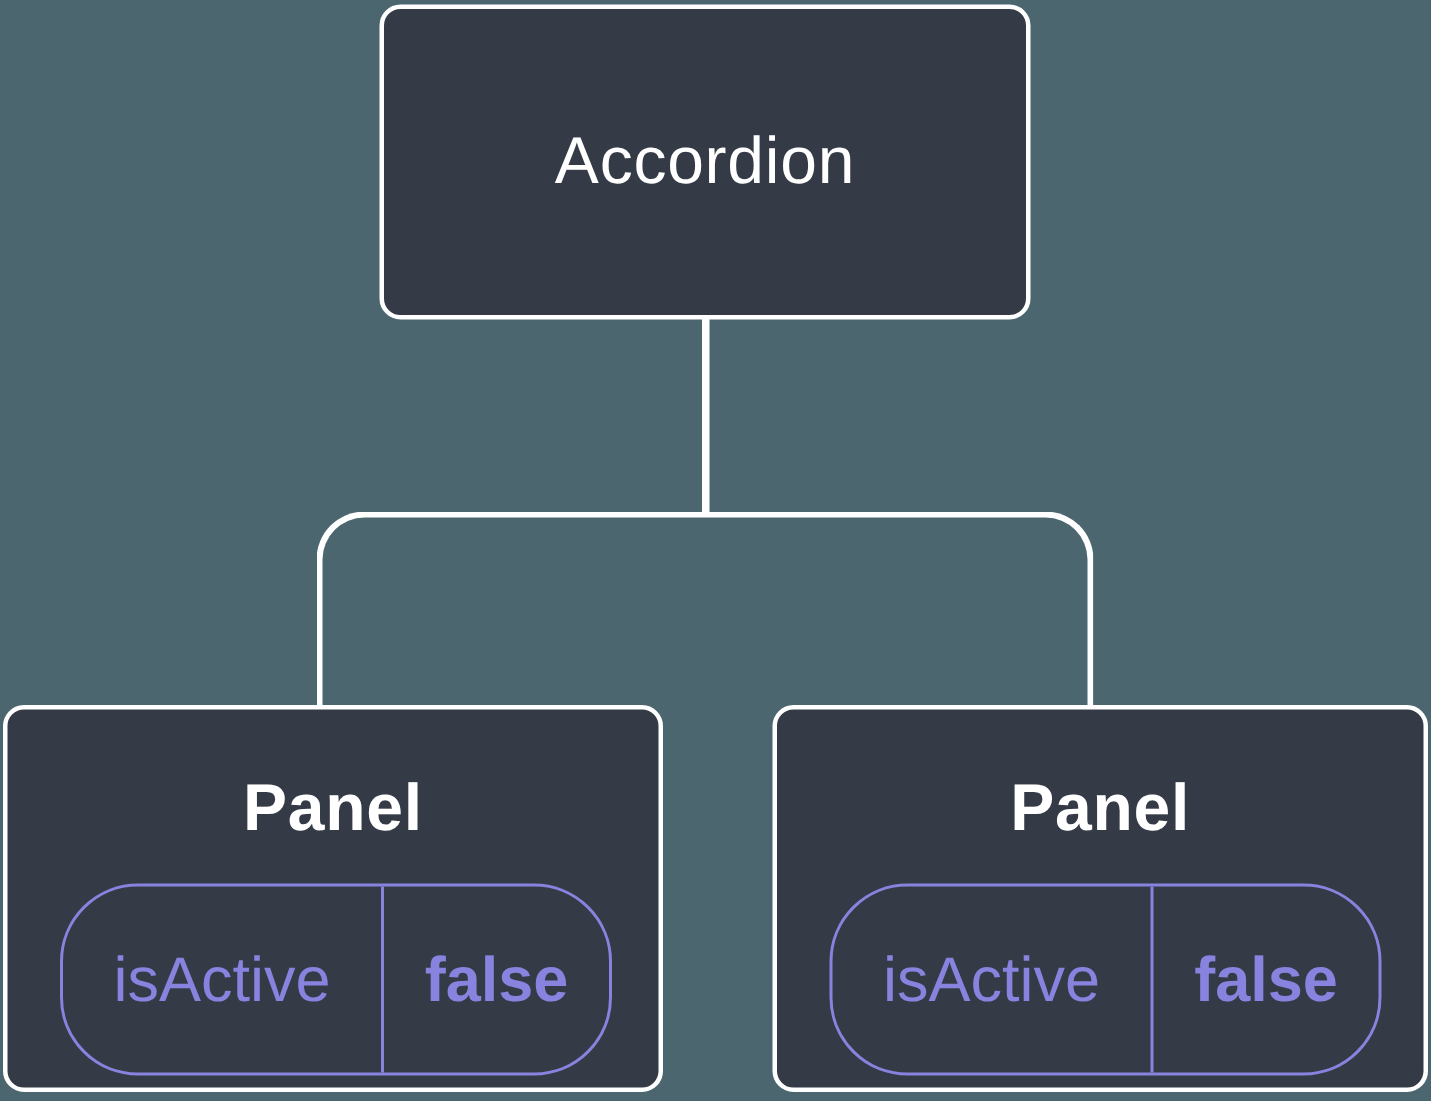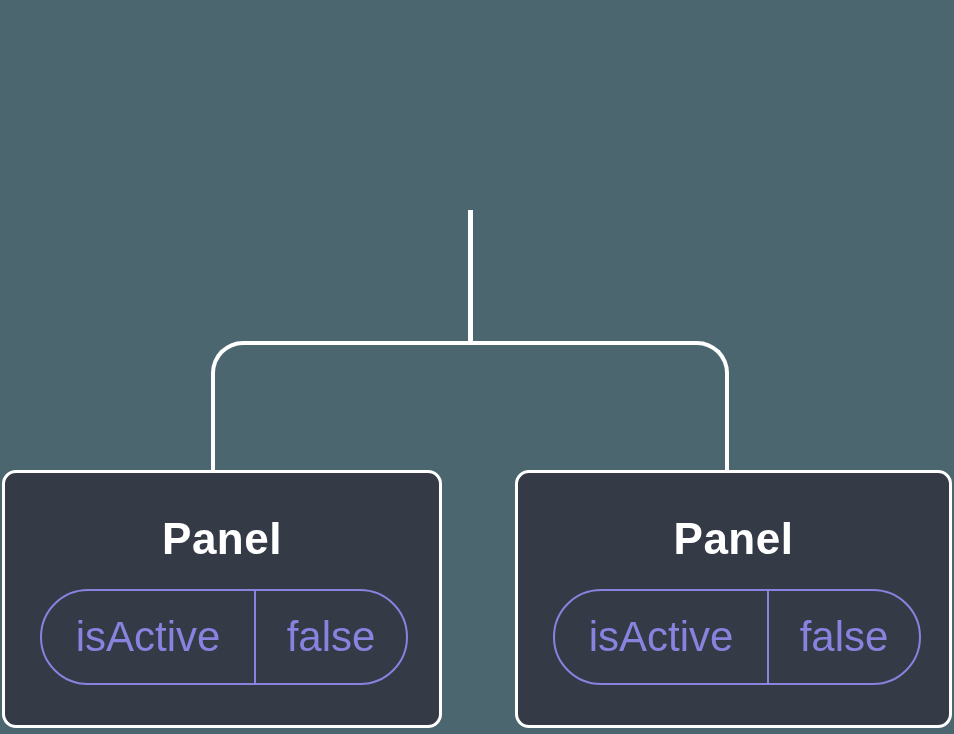--- a/index.html
+++ b/index.html
@@ -79,51 +79,55 @@
     line-height: 56px;
     text-align: center;
     font-weight: bold;
   }
   
   .prop-pill {
     position: absolute;
     left: 35px;
     top: 116px;
     width: 368px;
-    height: 96px;
+    height: 128px;
     border: 2.5px solid var(--accent);
     border-radius: 52px;
     display: flex;
     align-items: stretch;
     color: var(--accent);
     font-size: 42px;
   }
   .prop-name-cell {
     width: 214px;
     border-right: 2.5px solid var(--accent);
     display: flex;
     align-items: center;
     justify-content: center;
   }
   .prop-value-cell {
     flex: 1;
     display: flex;
     align-items: center;
     justify-content: center;
+    font-weight: bold;
   }
   .prop-text { white-space: nowrap; }
 </style>
 </head>
 <body>
 
 <div class="canvas">
 
   <div class="connector-stem"></div>
   <div class="connector-bracket"></div>
 
+  <div class="node root-node">
+    <span class="node-label">Accordion</span>
+  </div>
 
   <div class="node panel-node left">
     <span class="node-label">Panel</span>
     <div class="prop-pill">
       <div class="prop-name-cell">
         <span class="prop-text">isActive</span>
       </div>
       <div class="prop-value-cell">
         <span class="prop-text">false</span>
       </div>

